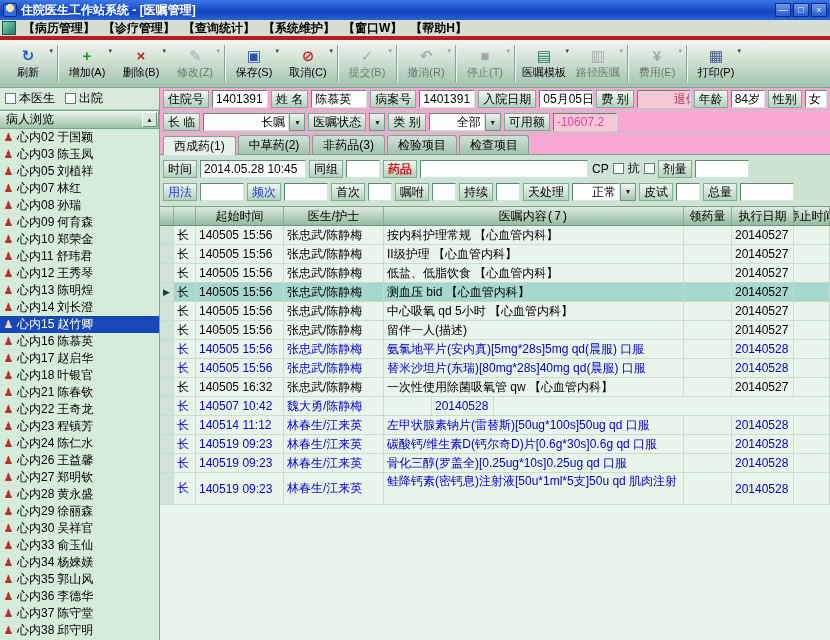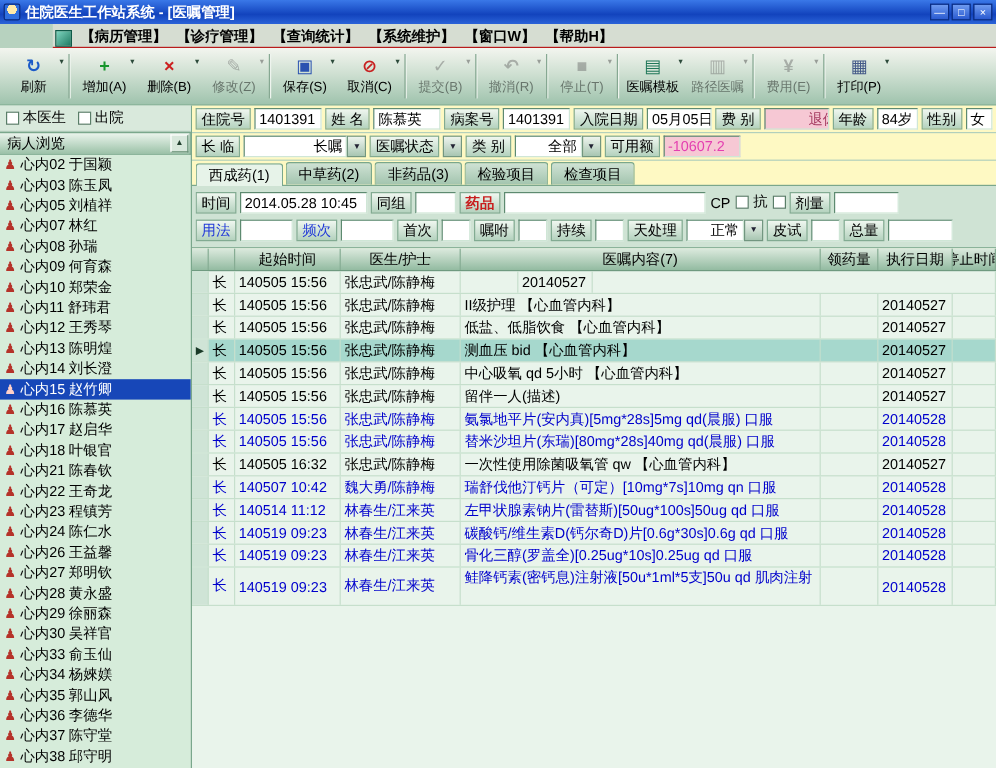--- a/index.html
+++ b/index.html
@@ -11,22 +11,22 @@
   .titlebar { height: 20px; flex: 0 0 20px; display: flex; align-items: center; gap: 4px; padding: 0 3px;
     background: linear-gradient(180deg,#3a78e8 0%, #1243bd 60%, #2a63d8 100%); color: #fff; }
   .app-icon { width: 14px; height: 14px; border-radius: 2px;
     background: radial-gradient(circle at 50% 32%, #ffe9a8 0 4px, #2f6fe0 4px); border: 1px solid #0a2c80; }
   .title-text { font-weight: bold; font-size: 12px; white-space: nowrap; }
   .win-controls { margin-left: auto; display: flex; gap: 2px; }
   .wbtn { width: 16px; height: 14px; background: linear-gradient(180deg,#6f9bf0,#2a5ad0); border: 1px solid #0a2c80;
     color: #fff; font-size: 9px; line-height: 12px; text-align: center; }
 
   
-  .menubar { height: 20px; flex: 0 0 20px; background: #d6ddd2; border-bottom: 1px solid #b91c1c;
-    display: flex; align-items: flex-end; padding-left: 2px; margin-left: 44px; }
+  .menubar { height: 20px; flex: 0 0 20px; background: #d6ddd2; border-bottom: 4px solid #b91c1c;
+    display: flex; align-items: center; padding-left: 2px; }
   .menu-icon { width: 14px; height: 14px; margin-right: 3px; background: linear-gradient(135deg,#7fd6c0,#1f7a62);
     border: 1px solid #0f5a48; }
   .menu-item { padding: 1px 4px; font-weight: bold; white-space: nowrap; cursor: default; }
 
   
   .toolbar { height: 48px; flex: 0 0 48px; display: flex; align-items: stretch; padding: 2px 1px;
     background: linear-gradient(180deg,#f3f5ef 0%, #cfe0d2 45%, #9fc3ad 100%); border-bottom: 1px solid #7aa78c; }
   .tbtn { width: 54px; display: flex; flex-direction: column; align-items: center; justify-content: center; gap: 1px;
     position: relative; cursor: default; }
   .ticon { font-size: 15px; font-weight: bold; height: 17px; line-height: 17px; }
@@ -46,21 +46,21 @@
   .browser-title { height: 19px; flex: 0 0 19px; display: flex; align-items: center; justify-content: space-between;
     padding: 0 1px 0 6px; background: linear-gradient(180deg,#eaf4ec,#9cc2a8); border: 1px solid #7aa78c; border-left: none; }
   .scrollbtn { width: 15px; height: 15px; background: #d8e8dc; border: 1px solid; border-color: #fff #6a9278 #6a9278 #fff;
     font-size: 7px; display: flex; align-items: center; justify-content: center; color: #23402f; }
   .plist { flex: 1; overflow: hidden; }
   .pitem { height: 17px; display: flex; align-items: center; gap: 3px; padding: 0 3px; white-space: nowrap; cursor: default; }
   .pitem .picon { color: #b5332a; font-size: 11px; width: 11px; text-align: center; }
   .pitem.sel { background: #1747b8; color: #fff; }
   .pitem.sel .picon { color: #ffd0c8; }
 
-  .right { flex: 1; display: flex; flex-direction: column; background: #fef9c3; min-width: 0; min-height: 0; }
+  .right { flex: 1; display: flex; flex-direction: column; background: #f9a8d4; min-width: 0; min-height: 0; }
   .inforow { height: 23px; flex: 0 0 23px; display: flex; align-items: center; gap: 3px; padding: 0 3px;
     border-bottom: 1px solid #b2d0bc; overflow: hidden; white-space: nowrap; }
   .chip { background: linear-gradient(180deg,#f0f7f0,#b4d2be); border: 1px solid #82ab92; padding: 0 4px;
     height: 18px; line-height: 16px; flex: 0 0 auto; }
   .chip.blue { color: #2038d8; }
   .chip.redbtn { color: #c81e1e; font-weight: bold; }
   .val { background: #fff; border: 1px solid; border-color: #5d8a70 #cfe6d6 #cfe6d6 #5d8a70; height: 18px;
     line-height: 16px; padding: 0 3px; overflow: hidden; flex: 0 0 auto; }
   .val.pink { background: #f6c8d4; color: #a43a60; }
   .val.magenta { background: #f6c8d4; color: #e43fb0; }
@@ -442,31 +442,32 @@
             <span class="chip">总量</span>
             <span class="val" style="width: 54px;"></span>
           </div>
       </div>
       <div class="table">
         <div class="thead" id="thead">
             <div class="th" style="width: 14px;"></div>
             <div class="th" style="width: 22px;"></div>
             <div class="th" style="width: 88px;">起始时间</div>
             <div class="th" style="width: 100px;">医生/护士</div>
-            <div class="th" style="width: 300px;">医嘱内容(7)</div>
+            <div class="th" style="width: 300px; font-family: Liberation Mono, monospace;">医嘱内容(7)</div>
             <div class="th" style="width: 48px;">领药量</div>
             <div class="th" style="width: 62px;">执行日期</div>
             <div class="th flex1">停止时间</div>
           </div>
         <div class="tbody" id="tbody">
             <div class="tr">
               <div class="td ind" style="width: 14px;"></div>
               <div class="td" style="width: 22px;">长</div>
               <div class="td" style="width: 88px;">140505 15:56</div>
               <div class="td" style="width: 100px;">张忠武/陈静梅</div>
+              <div class="td content" style="width: 300px;">按内科护理常规  【心血管内科】</div>
               <div class="td" style="width: 48px;"></div>
               <div class="td" style="width: 62px;">20140527</div>
               <div class="td flex1"></div>
             </div>
             <div class="tr">
               <div class="td ind" style="width: 14px;"></div>
               <div class="td" style="width: 22px;">长</div>
               <div class="td" style="width: 88px;">140505 15:56</div>
               <div class="td" style="width: 100px;">张忠武/陈静梅</div>
               <div class="td content" style="width: 300px;">II级护理  【心血管内科】</div>
@@ -542,21 +543,20 @@
               <div class="td content" style="width: 300px;">一次性使用除菌吸氧管 qw  【心血管内科】</div>
               <div class="td" style="width: 48px;"></div>
               <div class="td" style="width: 62px;">20140527</div>
               <div class="td flex1"></div>
             </div>
             <div class="tr blue">
               <div class="td ind" style="width: 14px;"></div>
               <div class="td" style="width: 22px;">长</div>
               <div class="td" style="width: 88px;">140507 10:42</div>
               <div class="td" style="width: 100px;">魏大勇/陈静梅</div>
-              <div class="td content" style="width: 300px;">瑞舒伐他汀钙片（可定）[10mg*7s]10mg qn 口服</div>
               <div class="td" style="width: 48px;"></div>
               <div class="td" style="width: 62px;">20140528</div>
               <div class="td flex1"></div>
             </div>
             <div class="tr blue">
               <div class="td ind" style="width: 14px;"></div>
               <div class="td" style="width: 22px;">长</div>
               <div class="td" style="width: 88px;">140514 11:12</div>
               <div class="td" style="width: 100px;">林春生/江来英</div>
               <div class="td content" style="width: 300px;">左甲状腺素钠片(雷替斯)[50ug*100s]50ug qd 口服</div>

